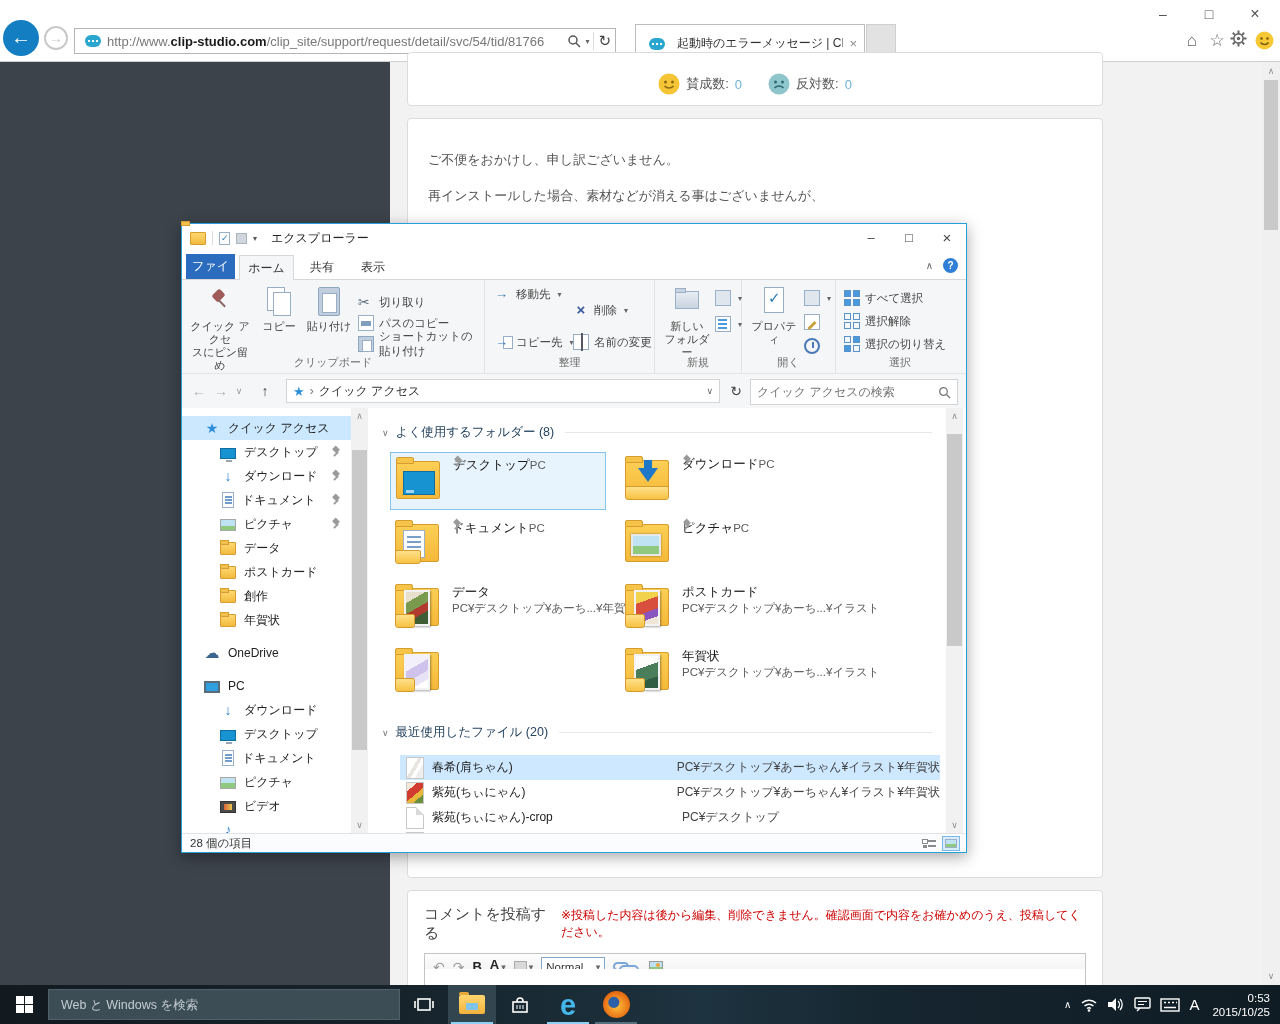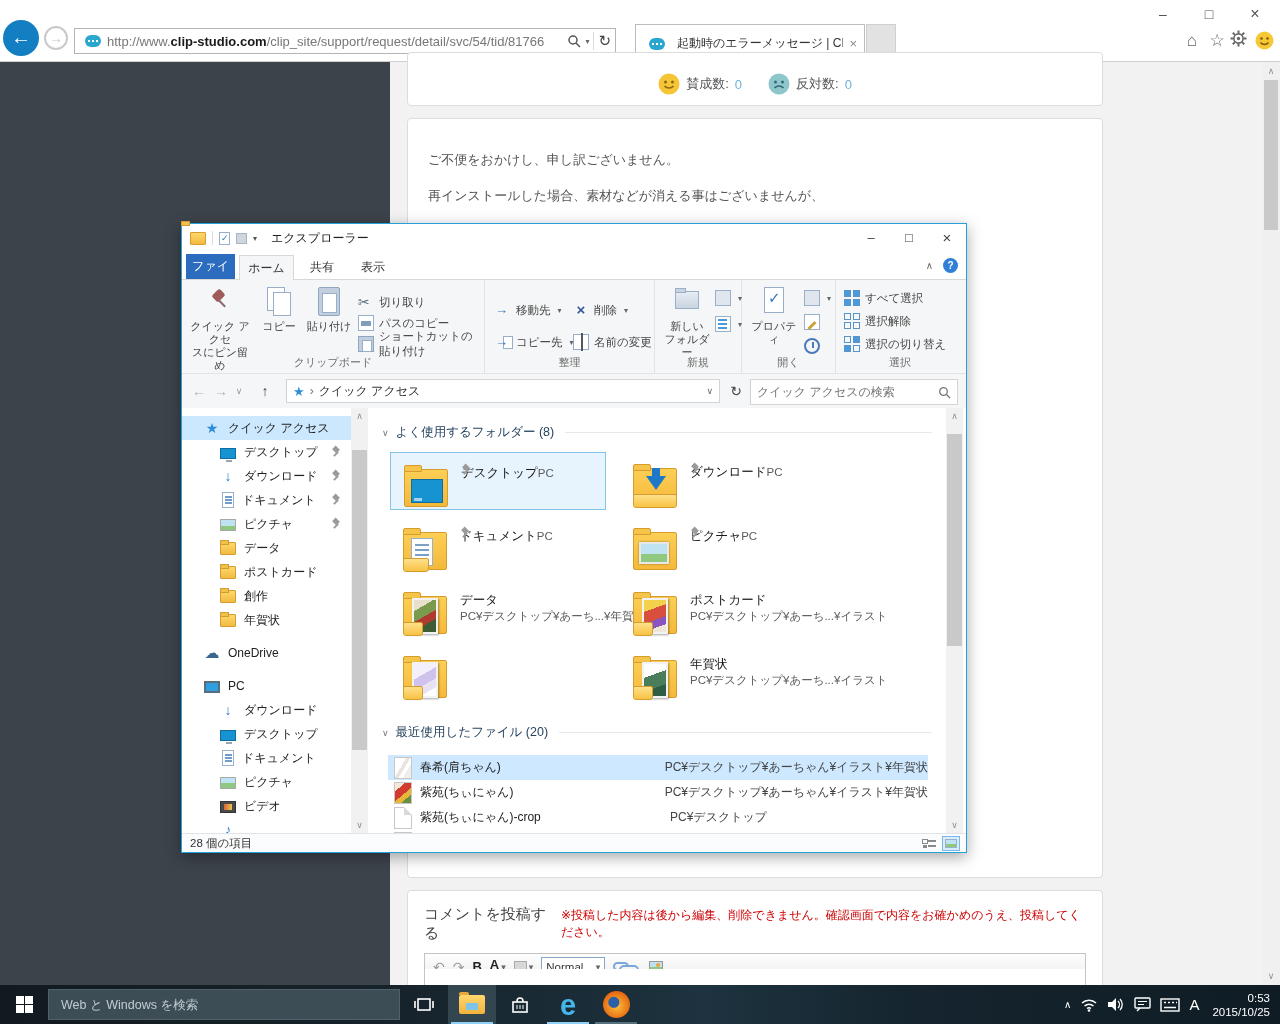--- a/index.html
+++ b/index.html
@@ -147,21 +147,21 @@
 .ic-pc{background:#2f9fe0;border:2px solid #5a6b7a;height:12px !important;margin-top:1px}
 .ic-vid{height:12px !important;margin-top:2px;background:#4a4a4a;border:1px solid #333}
 .ic-vid::after{content:"";position:absolute;left:3px;top:2px;width:8px;height:6px;background:linear-gradient(90deg,#d8643c,#e8c84a)}
 .ic-music{color:#2e7fd0;font-size:13px}
 .sscroll{position:absolute;left:169px;top:184px;width:17px;height:425px;background:#f1f1f1;font-size:9px;color:#8f8f8f;text-align:center}
 .sscroll .thumb{position:absolute;left:1px;width:15px;background:#c9c9c9}
 .content{position:absolute;left:186px;top:184px;width:578px;height:425px;background:#fff;overflow:hidden}
 .sechead{position:absolute;left:14px;right:14px;display:flex;align-items:center;gap:7px;font-size:12.5px;color:#26435f}
 .sechead .car{font-size:9px;color:#777}
 .sechead .rule{flex:1;border-top:1px solid #e8e8e8;margin-left:4px}
-.tile{position:absolute;width:216px;height:58px;display:flex;padding:12px}
+.tile{position:absolute;width:216px;height:58px;display:flex;padding:4px}
 .tile.sel{background:#e8f4fd;border:1px solid #84c3ea}
 .tmeta{margin-left:10px;position:relative;flex:1}
 .tname{font-size:12.5px;color:#1a1a1a;margin-top:2px}
 .tsub{font-size:11.5px;color:#5c5c5c;margin-top:3px;white-space:nowrap}
 .tpin{position:static;display:inline-block;margin-top:4px}
 .tf{width:48px;height:46px;position:relative;flex:0 0 auto}
 .tf-back{position:absolute;left:1px;top:4px;width:44px;height:38px;background:linear-gradient(#fccf55,#f5b93a);border:1px solid #d79c2e;border-radius:2px}
 .tf-back::before{content:"";position:absolute;left:-1px;top:-5px;width:16px;height:5px;background:#f5c449;border:1px solid #d79c2e;border-radius:2px 2px 0 0}
 .ov{position:absolute;z-index:2}
 .ov-desktop{left:8px;top:14px;width:32px;height:24px;background:#1793d1;border:1px solid #0f6da0}
@@ -170,21 +170,21 @@
 .ov-dl::before{content:"";position:absolute;left:-4px;top:-22px;width:8px;height:9px;background:#1e78c8}
 .ov-doc{left:9px;top:10px;width:22px;height:28px;background:#fff;border:1px solid #9ab0c8}
 .ov-doc::after{content:"";position:absolute;left:3px;top:5px;width:14px;height:2px;background:#7aa0c8;box-shadow:0 5px 0 #7aa0c8,0 10px 0 #7aa0c8,0 15px 0 #7aa0c8}
 .ov-pic{left:7px;top:14px;width:30px;height:22px;border:2px solid #e8e8e8;background:linear-gradient(#bfe3f2 55%,#8fc87f 55%);box-shadow:0 0 2px rgba(0,0,0,.4)}
 .ov-art{left:10px;top:6px;width:26px;height:36px;border:2px solid #f2f2f2;box-shadow:1px 1px 2px rgba(0,0,0,.35)}
 .art-green{background:linear-gradient(150deg,#e7e0cd 0 25%,#7a9b4e 25% 50%,#b03a2e 50% 70%,#3e5d35 70%)}
 .art-red{background:linear-gradient(160deg,#f2d24b 0 30%,#d94f3d 30% 60%,#8a55c0 60% 80%,#f0e6d8 80%)}
 .art-purple{background:linear-gradient(150deg,#f3effb 0 35%,#cfc3ee 35% 60%,#e8e2f6 60% 80%,#fff 80%)}
 .art-teal{background:linear-gradient(160deg,#fdfdfb 0 35%,#4a7d5a 35% 70%,#2f5d44 70%)}
 .tf-front{position:absolute;left:1px;bottom:2px;width:44px;height:14px;background:linear-gradient(#ffe18c,#f7c243);border:1px solid #d79c2e;border-radius:2px 2px 3px 3px;z-index:3}
-.rrow{position:absolute;left:20px;width:540px;height:25px;display:flex;align-items:center}
+.rrow{position:absolute;left:32px;width:540px;height:25px;display:flex;align-items:center}
 .rrow.sel{background:#cde8ff}
 .rthumb{width:18px;height:22px;margin-left:6px;flex:0 0 auto;border:1px solid #c8c8c8;background:#fff;position:relative}
 .th-sketch{background:linear-gradient(120deg,#fff 0 40%,#e8e4e0 40% 55%,#fff 55% 70%,#eee 70%)}
 .th-color{background:linear-gradient(140deg,#f4e9d8 0 25%,#d23b2f 25% 55%,#e8b63a 55% 75%,#6a8f3f 75%)}
 .th-blank::after{content:"";position:absolute;right:-1px;top:-1px;border:4px solid #fff;border-left-color:#d8d8d8;border-bottom-color:#d8d8d8}
 .th-sliver{background:#7fae77}
 .rname{margin-left:8px;font-size:12px;color:#222;width:250px;white-space:nowrap}
 .rpath{font-size:12px;color:#444;white-space:nowrap}
 .cscroll{position:absolute;left:764px;top:184px;width:17px;height:425px;background:#f1f1f1;font-size:9px;color:#8f8f8f;text-align:center}
 .cscroll .thumb{position:absolute;left:1px;width:15px;background:#c9c9c9}
@@ -382,21 +382,21 @@
           <span class="ric i-path"></span>
           <span>パスのコピー</span>
         </div>
       <div class="smallbtn" style="left:176px;top:54px">
           <span class="ric i-short"></span>
           <span>ショートカットの貼り付け</span>
         </div>
       <div class="glabel">クリップボード</div>
     </div>
     <div class="rgroup g2">
-      <div class="smallbtn" style="left:10px;top:20px">
+      <div class="smallbtn" style="left:10px;top:4px">
           <span class="ric i-move"></span>
           <span>移動先</span>
           <span class="caret-s">▾</span>
         </div>
       <div class="smallbtn" style="left:10px;top:52px">
           <span class="ric i-copyto"></span>
           <span>コピー先</span>
           <span class="caret-s">▾</span>
         </div>
       <div class="smallbtn" style="left:88px;top:20px">

